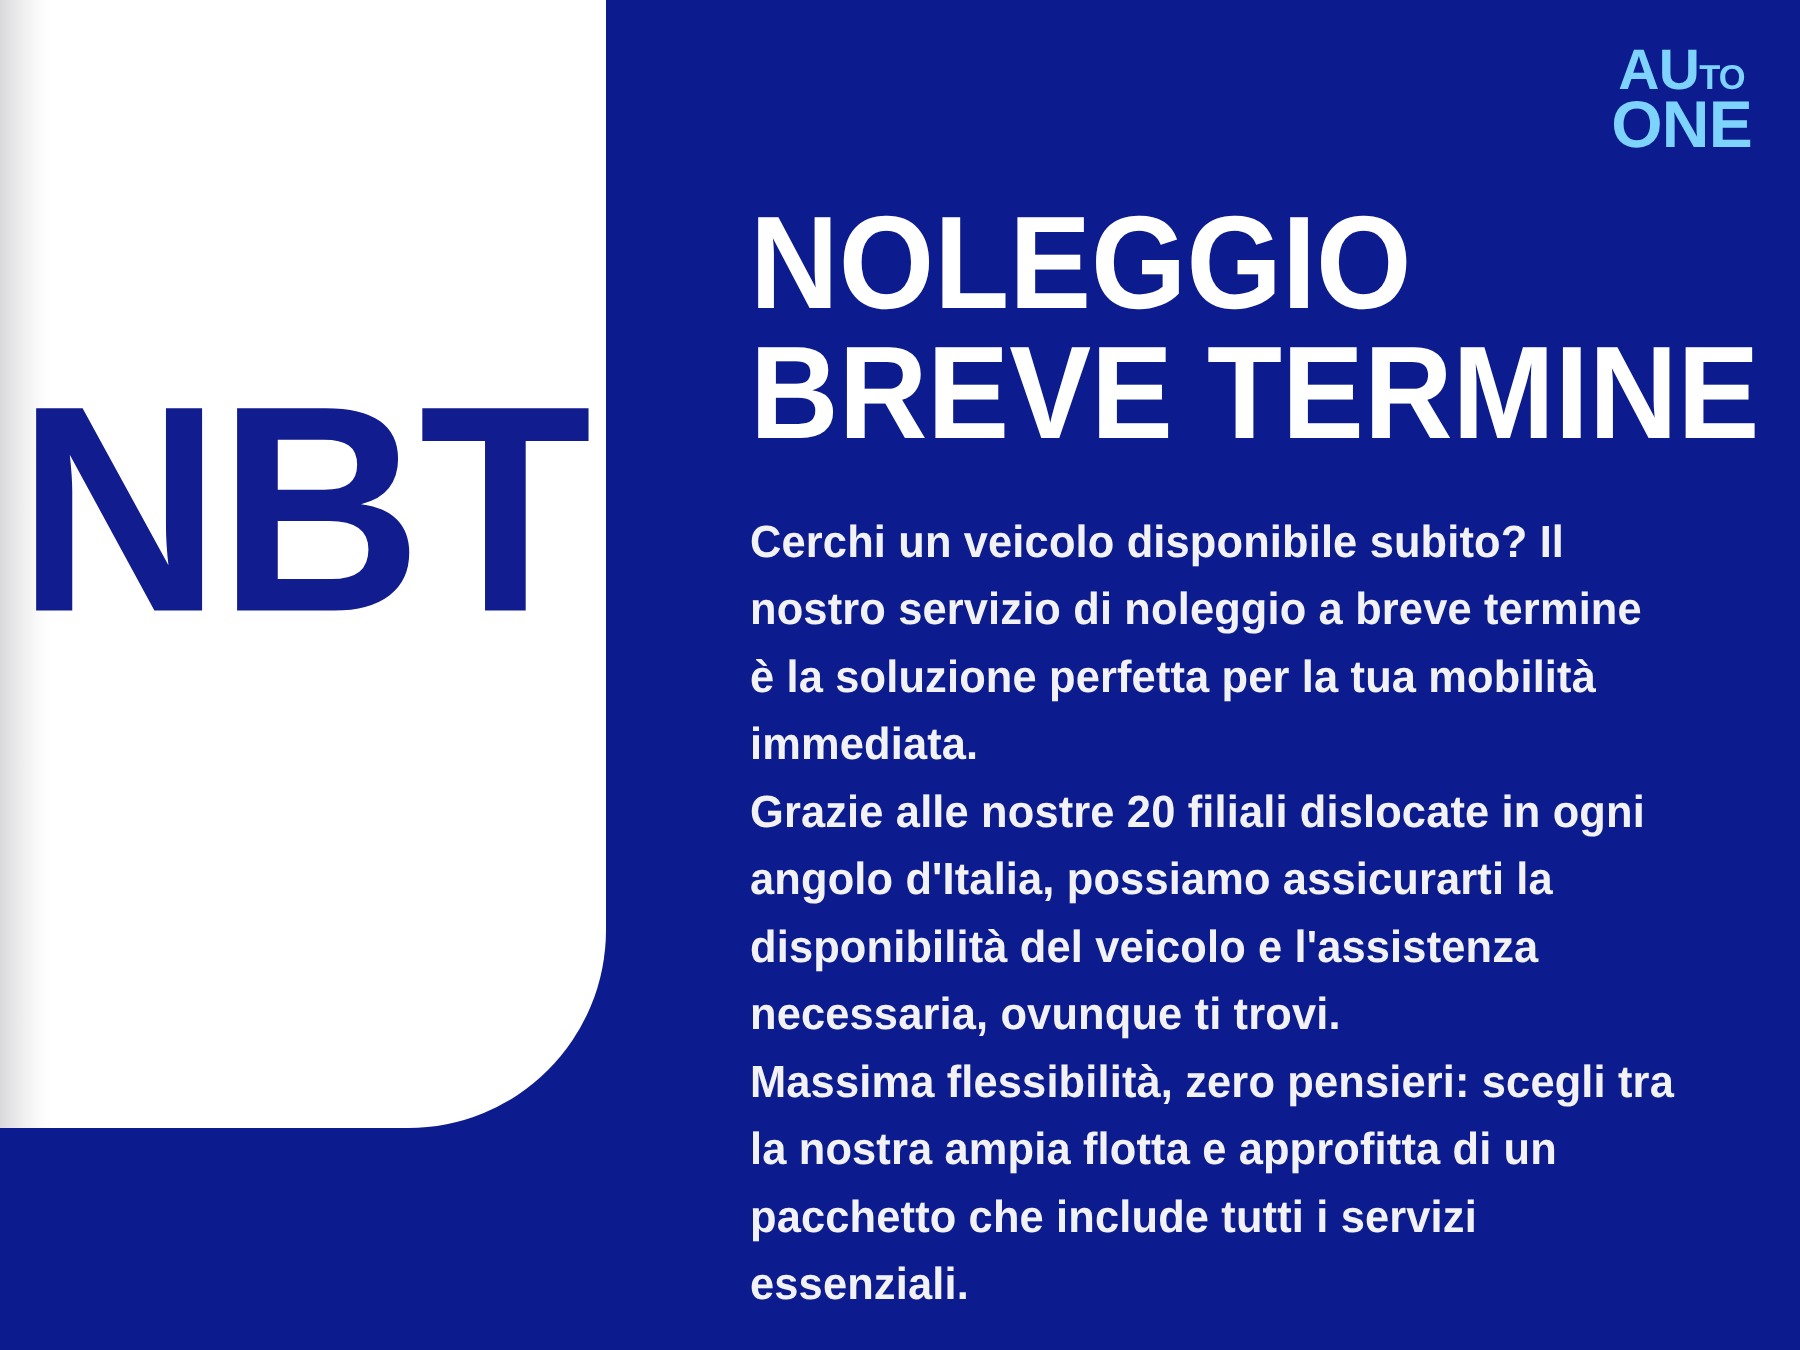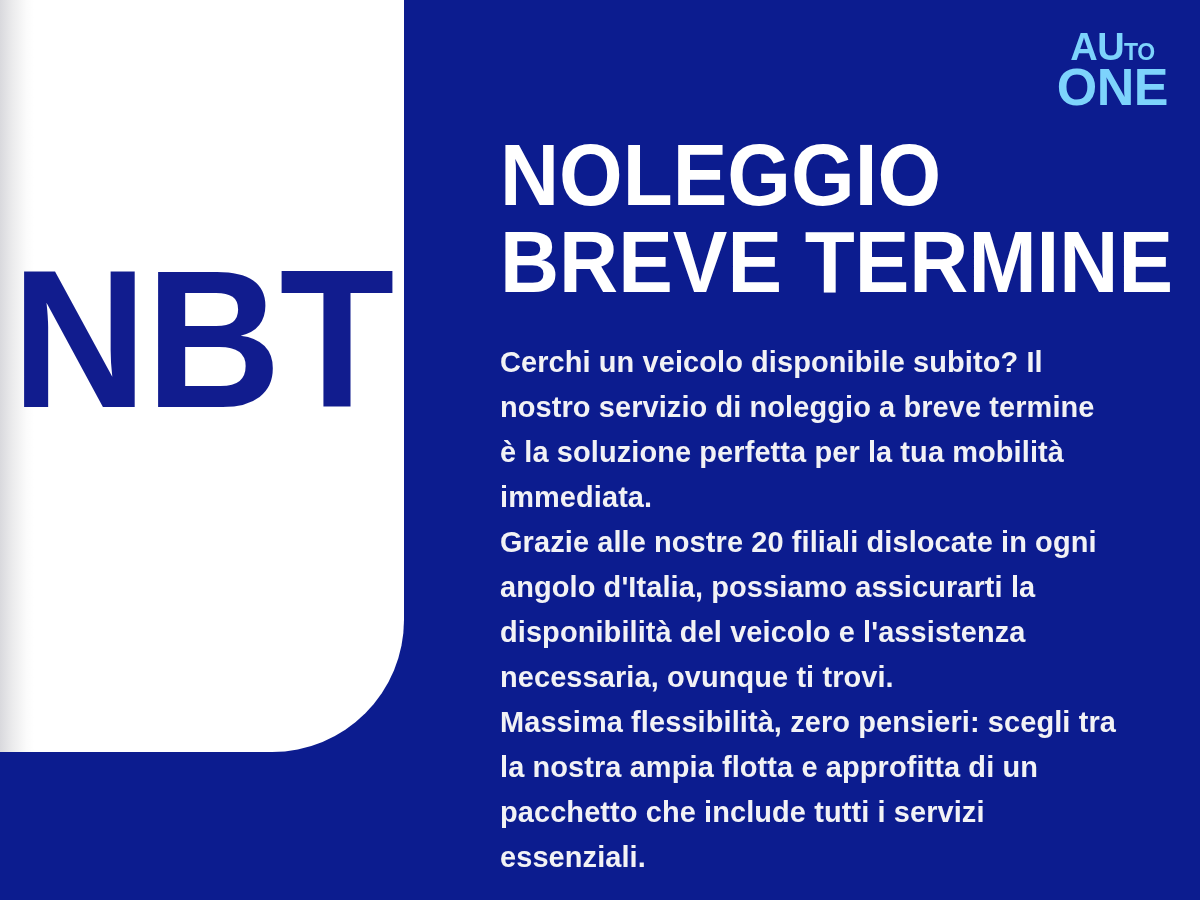--- a/index.html
+++ b/index.html
@@ -85,21 +85,21 @@
     letter-spacing: -0.5px;
     white-space: nowrap;
   }
   .logo-line1 .small {
     font-size: 23px;
     letter-spacing: -0.5px;
   }
   .logo-line2 {
     display: block;
     font-weight: 700;
-    font-size: 52px;
+    font-size: 44px;
     line-height: 0.95;
     letter-spacing: -0.5px;
     margin-top: -2px;
     white-space: nowrap;
   }
 
   
   .headline {
     position: absolute;
     left: 500px;

